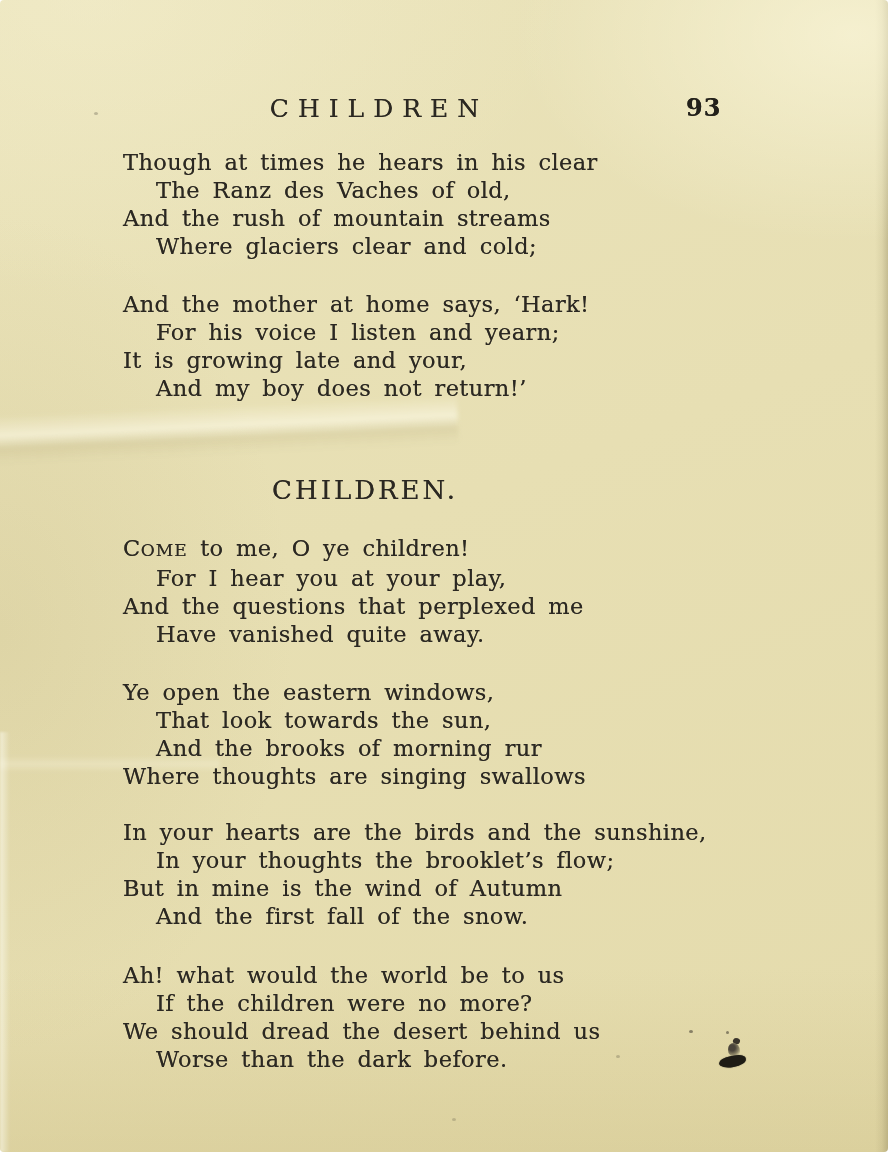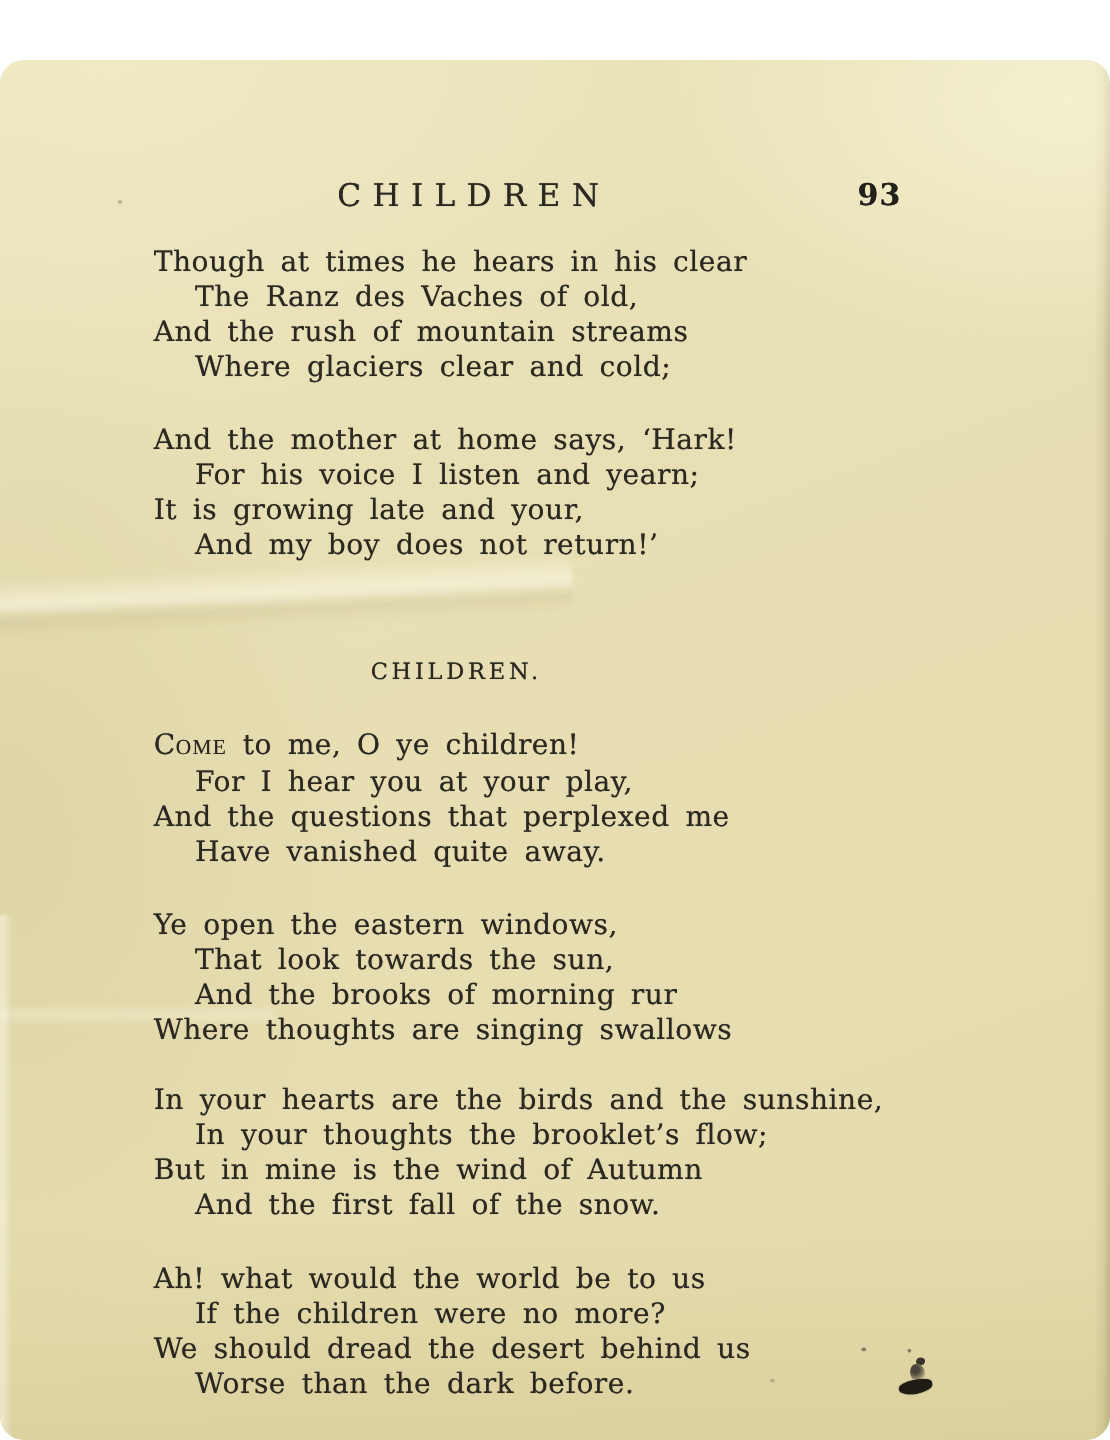--- a/index.html
+++ b/index.html
@@ -16,30 +16,29 @@
     position: relative;
     width: 888px;
     height: 1152px;
     background: #ffffff;
   }
 
   
   .paper {
     position: absolute;
     inset: 0;
-    border-radius: 19px;
+    border-radius: 4px;
     overflow: hidden;
     background:
       radial-gradient(ellipse 520px 320px at 96% 3%, rgba(255,252,228,0.55), rgba(255,252,228,0) 65%),
       radial-gradient(ellipse 700px 420px at 10% 0%, rgba(250,246,218,0.35), rgba(250,246,218,0) 70%),
       linear-gradient(to left, rgba(118,106,66,0.30) 0px, rgba(118,106,66,0.10) 6px, rgba(118,106,66,0) 13px),
       linear-gradient(to top, rgba(196,180,118,0.28), rgba(196,180,118,0) 16%),
       radial-gradient(ellipse 420px 600px at 0% 55%, rgba(186,172,114,0.20), rgba(186,172,114,0) 70%),
       linear-gradient(160deg, #eae3ba 0%, #e7dfb3 45%, #e4dbac 100%);
-    margin-top: 48px;
   }
 
   
   .crease-main {
     position: absolute;
     left: -12px;
     top: 406px;
     width: 470px;
     height: 48px;
     transform: rotate(-2.6deg);
@@ -124,28 +123,28 @@
   .stanza.last { margin-bottom: 0; }
 
   .line { margin: 0; padding: 0; white-space: nowrap; }
   .line.indent { padding-left: 33px; }
 
   .poem-title {
     margin: 74px 0 30px 0;
     width: 512px;
     margin-left: -14px;
     text-align: center;
-    font-size: 18px;
+    font-size: 26px;
     font-weight: normal;
     letter-spacing: 3px;
     color: #2b2822;
     text-shadow: 0 0 0.6px rgba(43,40,34,0.75);
   }
 
-  .small-caps { font-size: 0.76em; letter-spacing: 1px; font-family: Liberation Serif, serif; }
+  .small-caps { font-size: 0.76em; letter-spacing: 1px; }
 
   
   .speck {
     position: absolute;
     border-radius: 50%;
     background: rgba(60,55,44,0.55);
     pointer-events: none;
   }
   .speck.s1 { left: 94px;  top: 112px;  width: 4px; height: 3px; opacity: 0.5; }
   .speck.s2 { left: 689px; top: 1030px; width: 4px; height: 3px; }

